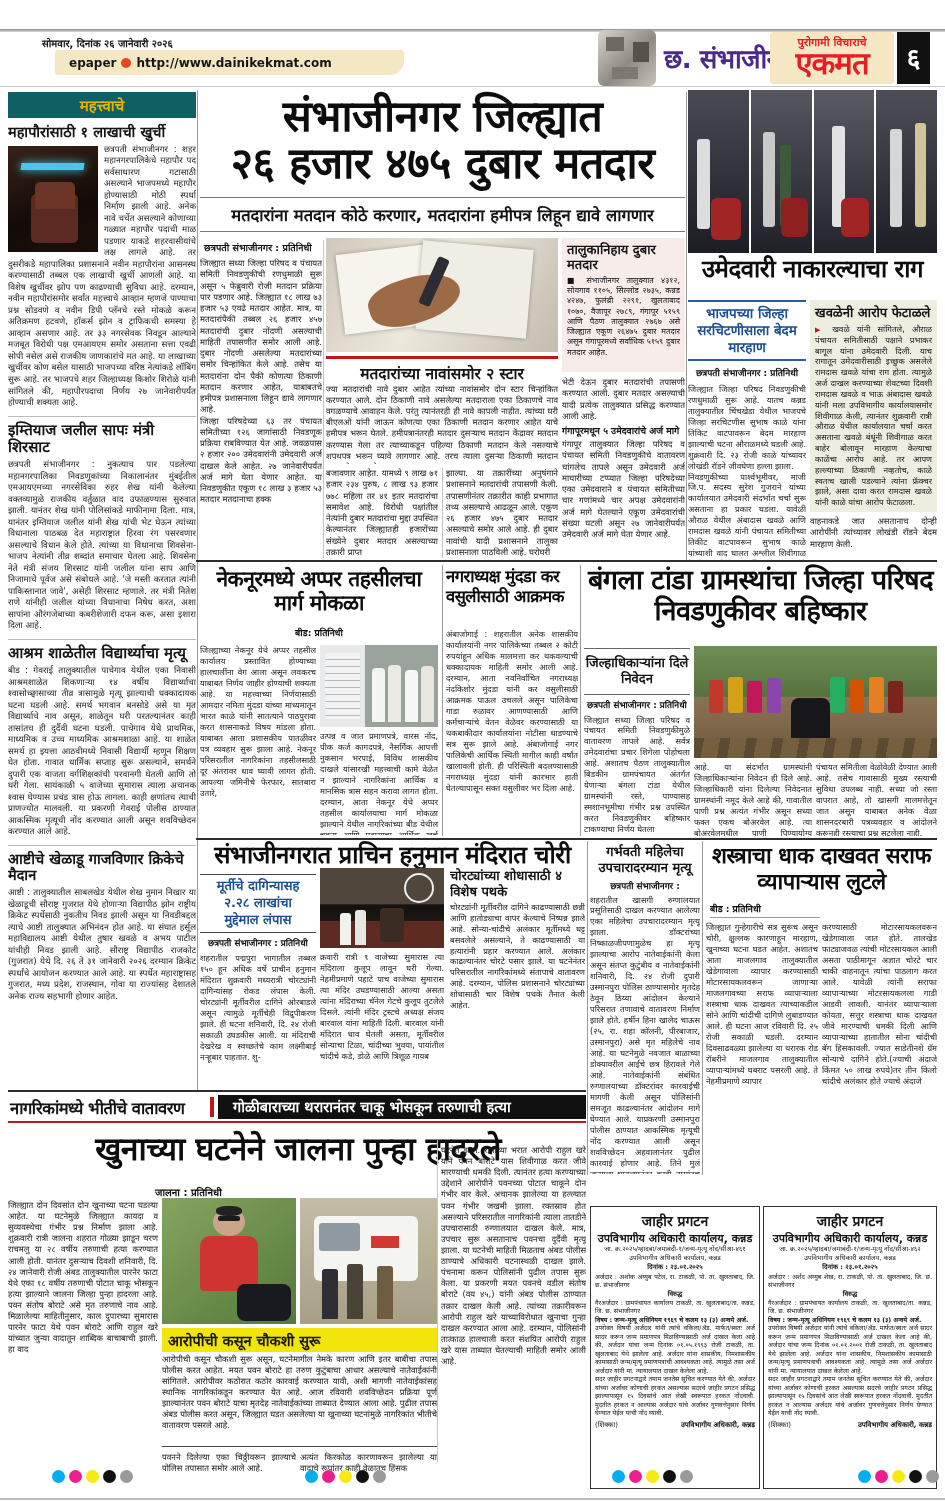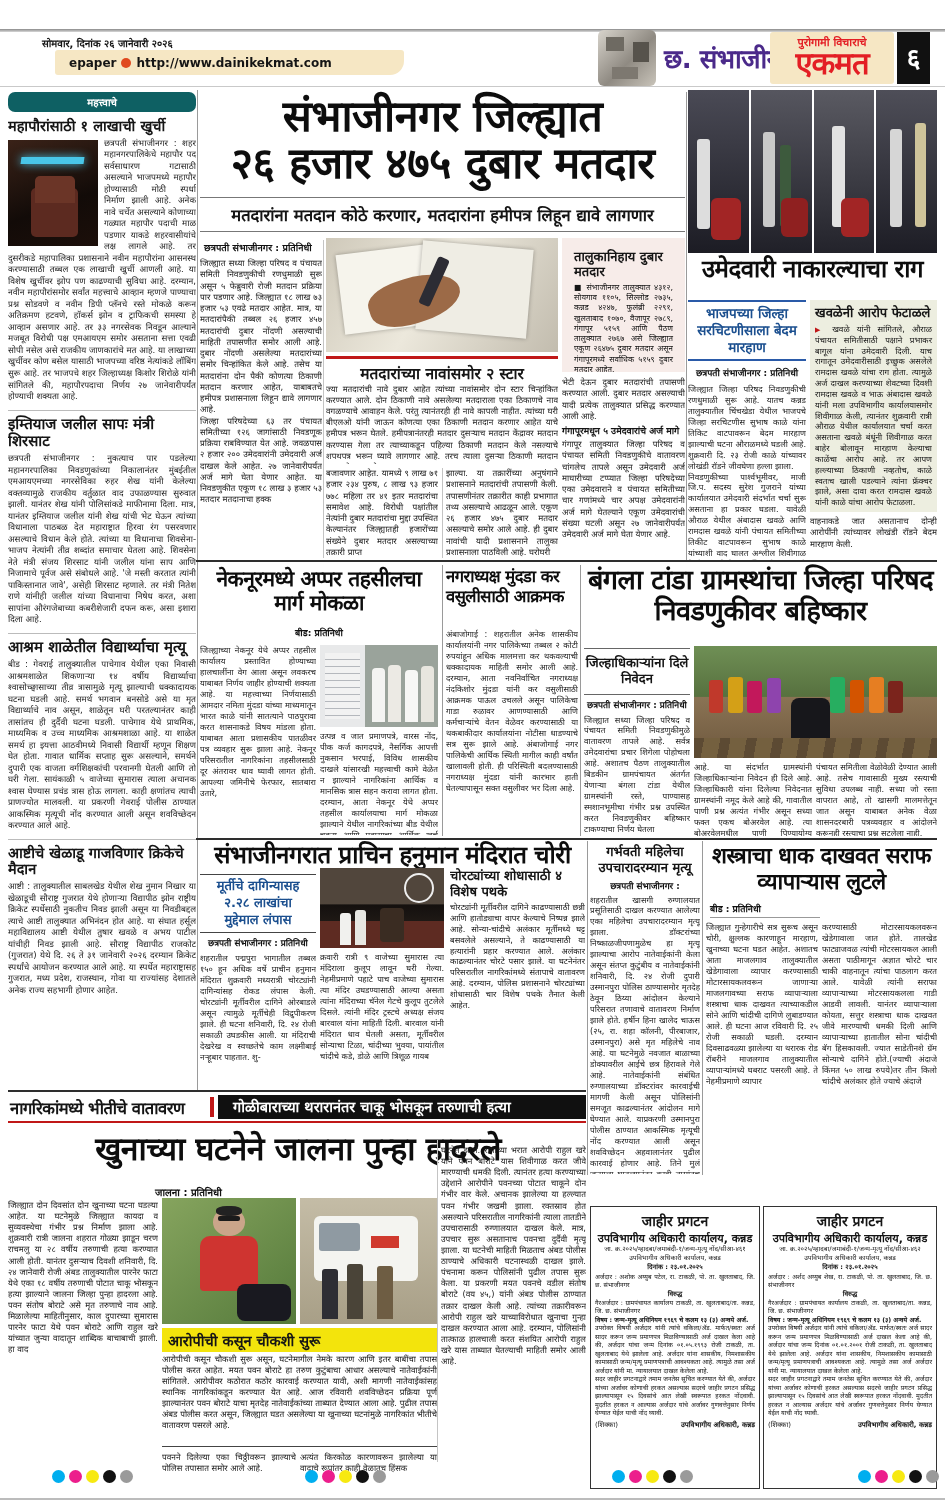--- a/index.html
+++ b/index.html
@@ -49,21 +49,21 @@
     <div class="bd" style="font-size:11px;color:#e31e24;padding-top:2px;">पुरोगामी विचाराचे</div>
     <div class="bd" style="font-size:31px;line-height:0.95;color:#e31e24;letter-spacing:-1px;">एकमत</div>
   </div>
   <div class="ab ct" style="left:897px;top:32px;width:33px;height:52px;background:#111;">
     <span style="color:#fff;font-size:26px;font-weight:bold;line-height:52px;">६</span>
   </div>
   <div class="ab" style="left:0;top:86px;width:945px;height:1px;background:#c9c9c9;"></div>
 
   <div class="ab vr" style="left:197px;top:90px;height:1000px;"></div>
   <div class="ab clip" style="left:8px;top:92px;width:188px;height:996px;">
-    <div class="ct bd" style="background:#0e6063;color:#ffffff;font-size:10px;padding:3px 0;border-radius:7px;">महत्त्वाचे</div>
+    <div class="ct bd" style="background:#0e6063;color:#eab308;font-size:15px;padding:3px 0;">महत्त्वाचे</div>
     <div class="bd" style="font-size:14.5px;margin:6px 0 3px;line-height:1.15;">महापौरांसाठी १ लाखाची खुर्ची</div>
     <div class="bt">
       <div class="photo" style="float:left;width:90px;height:106px;margin:2px 6px 2px 0;background:linear-gradient(160deg,#3a2218,#120b08 60%,#1c0f0a);position:relative;">
         <div style="position:absolute;left:14%;top:16%;width:70%;height:7px;background:#49c6e8;box-shadow:0 0 9px #49c6e8;transform:skewX(-8deg);"></div>
         <div style="position:absolute;left:26%;bottom:8%;width:52%;height:46%;background:#5c2a20;border-radius:5px;"></div>
         <div style="position:absolute;left:30%;bottom:40%;width:44%;height:26%;background:#6b3527;border-radius:5px 5px 0 0;"></div>
       </div>
       <span>छत्रपती संभाजीनगर : शहर महानगरपालिकेचे महापौर पद सर्वसाधारण गटासाठी असल्याने भाजपमध्ये महापौर होण्यासाठी मोठी स्पर्धा निर्माण झाली आहे. अनेक नावे चर्चेत असल्याने कोणाच्या गळ्यात महापौर पदाची माळ पडणार याकडे शहरवासीयांचे लक्ष लागले आहे. तर दुसरीकडे महापालिका प्रशासनाने नवीन महापौरांना आसनस्थ करण्यासाठी तब्बल एक लाखाची खुर्ची आणली आहे. या विशेष खुर्चीवर झोप पण काढण्याची सुविधा आहे. दरम्यान, नवीन महापौरांसमोर सर्वांत महत्त्वाचे आव्हान म्हणजे पाण्याचा प्रश्न सोडवणे व नवीन डिपी प्लॅनचे रस्ते मोकळे करून अतिक्रमण हटवणे, हॉकर्स झोन व ट्राफिकची समस्या हे आव्हान असणार आहे. तर ३३ नगरसेवक निवडून आल्याने मजबूत विरोधी पक्ष एमआयएम समोर असताना सत्ता एवढी सोपी नसेल असे राजकीय जाणकारांचे मत आहे. या लाखाच्या खुर्चीवर कोण बसेल यासाठी भाजपच्या वरिष्ठ नेत्यांकडे लॉबिंग सुरू आहे. तर भाजपचे शहर जिल्हाध्यक्ष किशोर शिरोळे यांनी सांगितले की, महापौरपदाचा निर्णय २७ जानेवारीपर्यंत होण्याची शक्यता आहे.</span>
     </div>
     <div class="bd" style="font-size:15px;margin:7px 0 3px;line-height:1.15;border-top:1px solid #bbb;padding-top:5px;">इम्तियाज जलील सापः मंत्री शिरसाट</div>
@@ -88,21 +88,21 @@
     <div style="position:absolute;left:40%;top:6%;width:48%;height:78%;background:#efede4;transform:rotate(5deg);box-shadow:0 0 4px rgba(0,0,0,.3);"></div>
     <div style="position:absolute;left:18%;top:34%;width:40%;height:40%;background:#9c6a47;border-radius:40% 60% 50% 50%;transform:rotate(-18deg);"></div>
     <div style="position:absolute;left:44%;top:16%;width:5%;height:45%;background:#2c2c34;transform:rotate(24deg);border-radius:3px;"></div>
   </div>
   <div class="ab redrule" style="left:326px;top:356px;width:232px;height:3px;"></div>
   <div class="ab ct bd" style="left:326px;top:362px;width:232px;font-size:15.5px;">मतदारांच्या नावांसमोर २ स्टार</div>
   <div class="ab bt clip" style="left:326px;top:384px;width:232px;height:80px;font-size:8.3px;">ज्या मतदारांची नावे दुबार आहेत त्यांच्या नावांसमोर दोन स्टार चिन्हांकित करण्यात आले. दोन ठिकाणी नावे असलेल्या मतदाराला एका ठिकाणचे नाव वगळण्याचे आवाहन केले. परंतु त्यानंतरही ही नावे कापली नाहीत. त्यांच्या घरी बीएलओ यांनी जाऊन कोणत्या एका ठिकाणी मतदान करणार आहेत याचे हमीपत्र भरून घेतले. हमीपत्रानंतरही मतदार दुसऱ्याच मतदान केंद्रावर मतदान करण्यास गेला तर त्याच्याकडून पहिल्या ठिकाणी मतदान केले नसल्याचे शपथपत्र भरून घ्यावे लागणार आहे. तरच त्याला दुसऱ्या ठिकाणी मतदान करता येणार आहे.</div>
   <div class="ab bt clip" style="left:326px;top:468px;width:112px;height:90px;font-size:8.4px;">बजावणार आहेत. यामध्ये ९ लाख ७१ हजार २३४ पुरुष, ८ लाख ९३ हजार ७७८ महिला तर ४१ इतर मतदारांचा समावेश आहे. विरोधी पक्षांतील नेत्यांनी दुबार मतदारांचा मुद्दा उपस्थित केल्यानंतर जिल्ह्यातही हजारोंच्या संख्येने दुबार मतदार असल्याच्या तक्रारी प्राप्त</div>
   <div class="ab vr" style="left:442px;top:468px;height:90px;background:#c4c4c4;"></div>
   <div class="ab bt clip" style="left:446px;top:468px;width:112px;height:90px;font-size:8.4px;">झाल्या. या तक्रारींच्या अनुषंगाने प्रशासनाने मतदारांची तपासणी केली. तपासणीनंतर तक्रारीत काही प्रभागात तथ्य असल्याचे आढळून आले. एकूण २६ हजार ४७५ दुबार मतदार असल्याचे समोर आले आहे. ही दुबार नावांची यादी प्रशासनाने तालुका प्रशासनाला पाठविली आहे. घरोघरी</div>
-  <div class="ab clip" style="left:562px;top:238px;width:123px;height:134px;background:#f7ece9;padding:12px;box-sizing:border-box;">
+  <div class="ab clip" style="left:562px;top:238px;width:123px;height:134px;background:#f7ece9;padding:5px;box-sizing:border-box;">
     <div class="bd" style="font-size:13px;line-height:1.15;margin-bottom:3px;">तालुकानिहाय दुबार मतदार</div>
     <div class="jt" style="font-size:7.9px;line-height:1.3;">■ संभाजीनगर तालुक्यात ४३१२, सोयगाव ११०५, सिल्लोड २७३५, कन्नड ४२४७, फुलंब्री २२९१, खुलताबाद १०७०, वैजापूर २७८९, गंगापूर ५१५९ आणि पैठण तालुक्यात २७६७ असे जिल्ह्यात एकूण २६४७५ दुबार मतदार असून गंगापूरमध्ये सर्वाधिक ५१५९ दुबार मतदार आहेत.</div>
   </div>
   <div class="ab bt clip" style="left:562px;top:377px;width:123px;height:46px;font-size:8.4px;">भेटी देऊन दुबार मतदारांची तपासणी करण्यात आली. दुबार मतदार असल्याची यादी प्रत्येक तालुक्यात प्रसिद्ध करण्यात आली आहे.</div>
   <div class="ab bd" style="left:562px;top:425px;width:123px;font-size:9.2px;line-height:1.2;">गंगापूरमधून ५ उमेदवारांचे अर्ज मागे</div>
   <div class="ab bt clip" style="left:562px;top:439px;width:123px;height:119px;font-size:8.4px;">गंगापूर तालुक्यात जिल्हा परिषद व पंचायत समिती निवडणुकीचे वातावरण चांगलेच तापले असून उमेदवारी अर्ज माघारीच्या टप्प्यात जिल्हा परिषदेच्या एका उमेदवाराने व पंचायत समितीच्या चार गणांमध्ये चार अपक्ष उमेदवारांनी अर्ज मागे घेतल्याने एकूण उमेदवारांची संख्या घटली असून २७ जानेवारीपर्यंत उमेदवारी अर्ज मागे घेता येणार आहे.</div>
 
   <div class="ab vr" style="left:686px;top:92px;height:468px;"></div>
   <div class="ab" style="left:688px;top:90px;width:249px;height:163px;display:flex;gap:2px;background:#fff;">
     <div class="photo" style="flex:1;background:linear-gradient(#4a4a55,#1c1c24);position:relative;">

